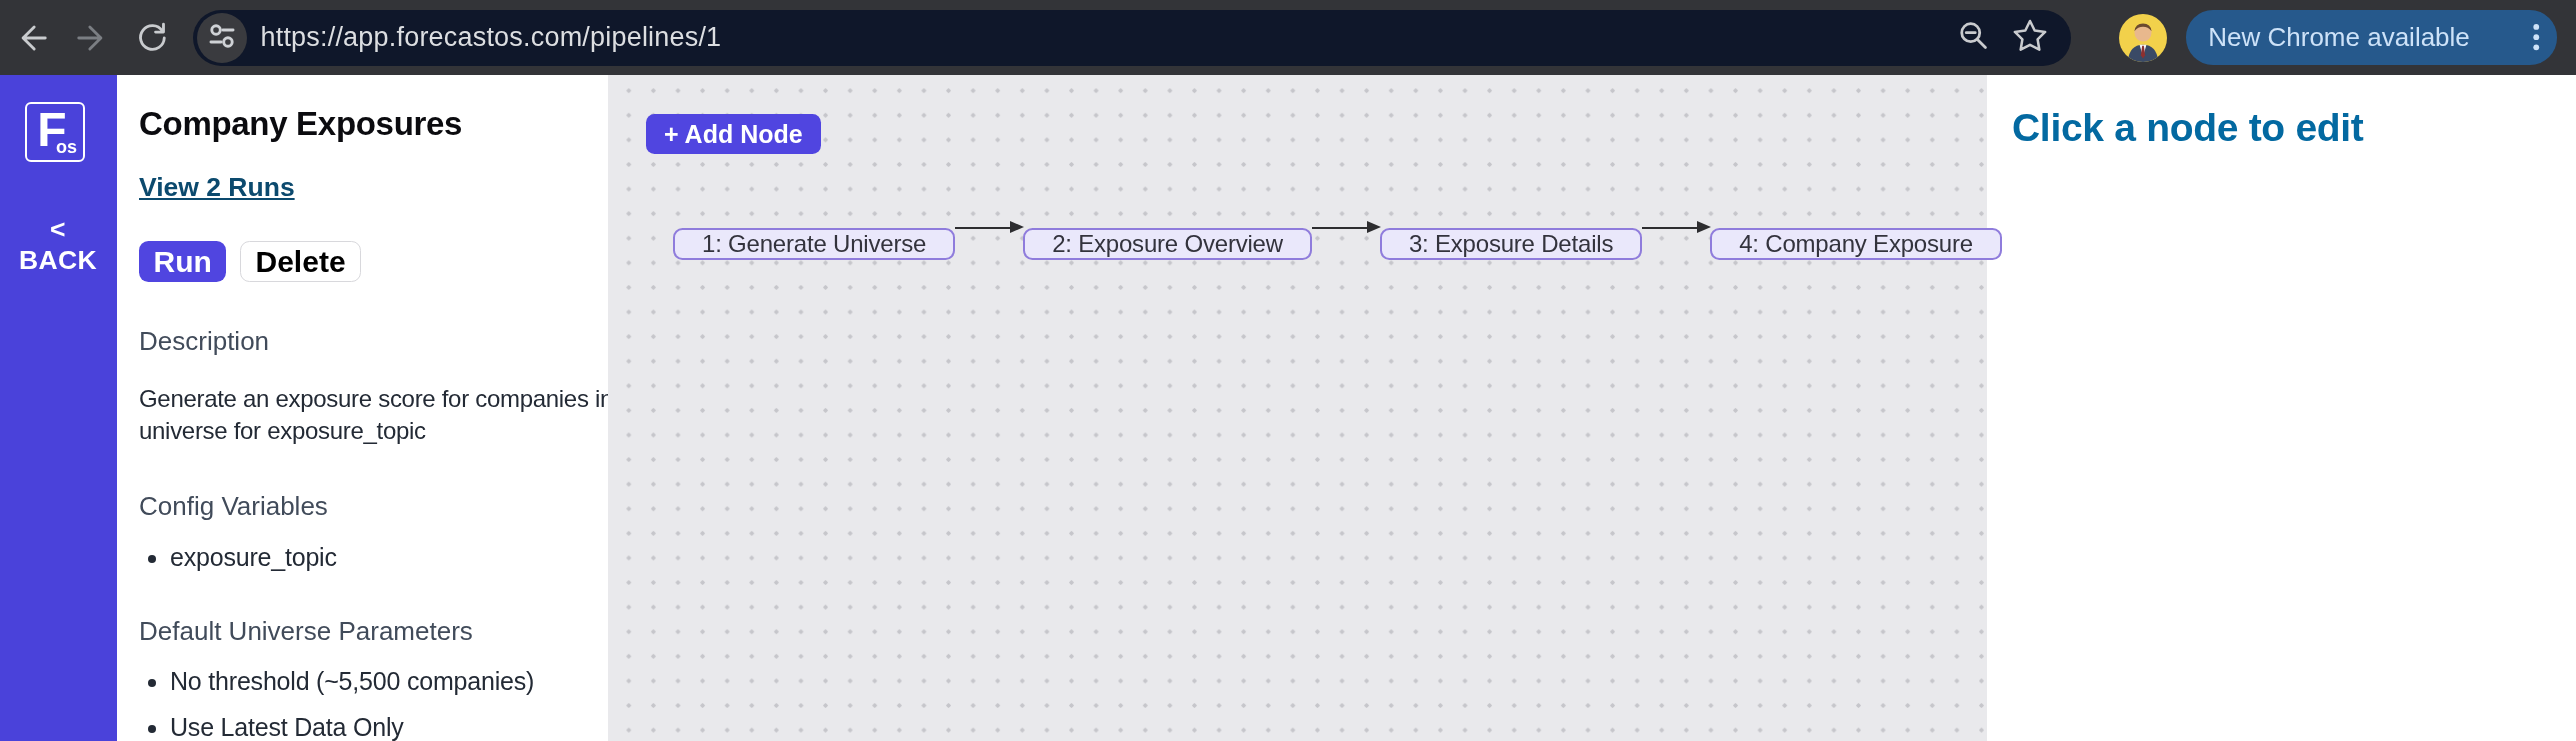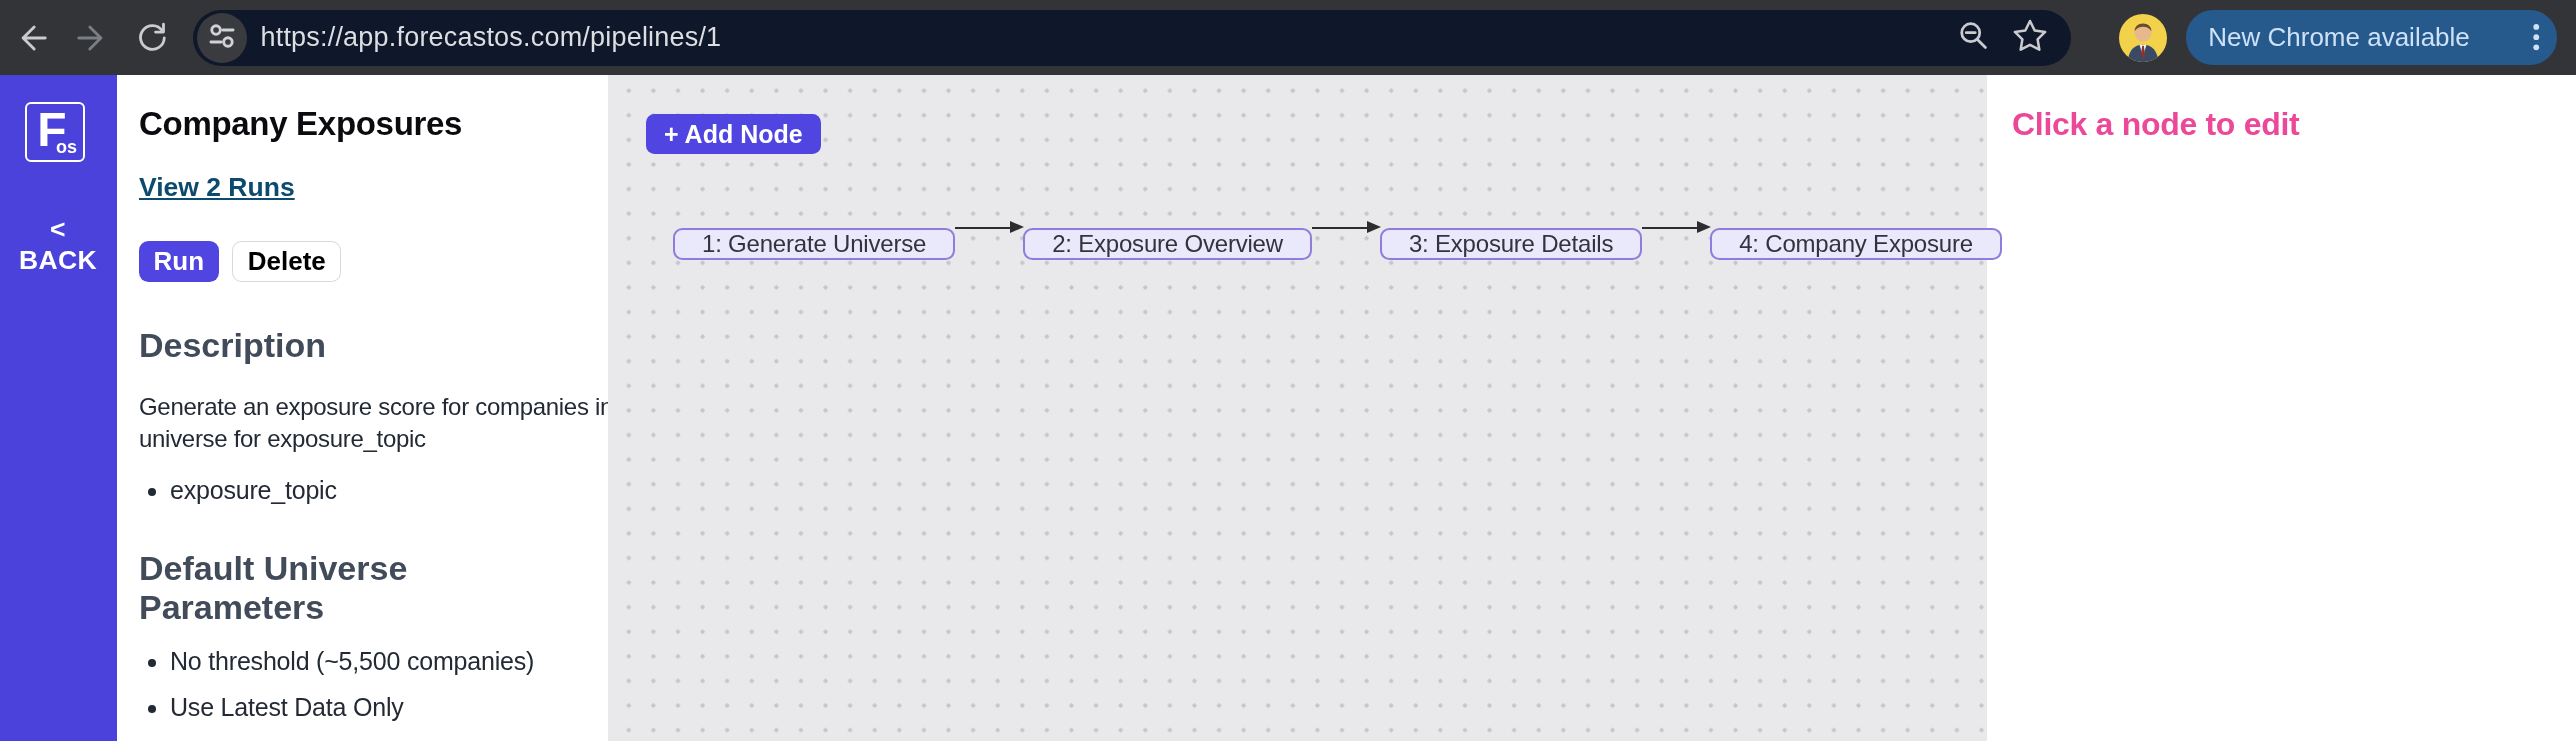--- a/index.html
+++ b/index.html
@@ -58,24 +58,24 @@
   .logo-os { position:absolute; right:6px; bottom:1.7px; font-size:18px; font-weight:700; }
   .back-link {
     position:absolute; left:11px; top:139px; width:94px; text-align:center;
     color:#fff; font-size:26.5px; font-weight:700; text-decoration:none; letter-spacing:0.4px;
   }
 
   .panel { position:relative; width:491px; flex:0 0 491px; background:#fff; padding:30px 20.5px 0 22px; }
   .panel-title { margin:0; font-size:33px; font-weight:700; color:#0b0b0f; letter-spacing:-0.3px; }
   .runs-link { display:inline-block; margin-top:29px; font-size:26.5px; font-weight:600; color:#0c4a6e; text-decoration:underline; }
   .btn-row { margin-top:38px; display:flex; gap:13.7px; }
-  .btn { height:41px; border-radius:9.4px; font-size:26px; font-weight:700; display:flex; align-items:center; padding:0 14.5px; font-family:inherit; }
+  .btn { height:41px; border-radius:9.4px; font-size:30px; font-weight:700; display:flex; align-items:center; padding:0 14.5px; font-family:inherit; }
   .btn-run { background:#5045e0; color:#fff; border:none; }
   .btn-delete { background:#fff; color:#000000; border:1.7px solid #d8d8dc; }
-  .sec-h { margin:44px 0 0 0; font-size:34px; font-weight:700; color:#414b5a; }
+  .sec-h { margin:44px 0 0 0; font-size:26px; font-weight:400; color:#414b5a; }
   .desc-body { margin:26px 0 0 0; font-size:24px; line-height:32px; color:#232a35; width:475px; letter-spacing:-0.3px; }
   .panel ul { margin:20.5px 0 0 0; padding-left:31px; }
   .panel li { font-size:25px; color:#232a35; margin-bottom:17px; letter-spacing:-0.2px; }
 
   .canvas {
     position:relative; width:1379px; flex:0 0 1379px; background:#e9e9ec;
     background-image: radial-gradient(circle, #c6c6cb 1.9px, transparent 2.3px);
     background-size: 24.6px 24.6px; background-position: 8.5px 3.4px;
   }
   .add-node-btn {
@@ -92,21 +92,21 @@
   .edge { position:relative; width:68px; }
   .edge::before {
     content:""; position:absolute; left:0; right:12px; top:50%; margin-top:-1.3px; height:2.6px; background:#2d2d30;
   }
   .edge::after {
     content:""; position:absolute; right:-0.9px; top:50%; margin-top:-6.8px;
     border-top:6.8px solid transparent; border-bottom:6.8px solid transparent; border-left:14.5px solid #2d2d30;
   }
 
   .inspector { flex:1; background:#fff; padding:31px 0 0 25px; }
-  .inspector-title { margin:0; font-size:32px; font-weight:700; color:#ec4899; letter-spacing:-0.3px; }
+  .inspector-title { margin:0; font-size:39px; font-weight:700; color:#0369a1; letter-spacing:-0.3px; }
 </style>
 </head>
 <body>
 
 <div class="screen">
 
   <header class="topbar">
     <button class="nav-btn btn-back">
       <span>
         <svg width="38" height="38" viewBox="0 0 48 48">
@@ -204,20 +204,21 @@
       <h1 class="panel-title">Company Exposures</h1>
       <a href="#" class="runs-link">View 2 Runs</a>
       <div class="btn-row">
         <button class="btn btn-run">Run</button>
         <button class="btn btn-delete">Delete</button>
       </div>
 
       <h2 class="sec-h">Description</h2>
       <p class="desc-body">Generate an exposure score for companies in universe for exposure_topic</p>
 
+      <h2 class="sec-h">Config Variables</h2>
       <ul>
         <li>exposure_topic</li>
       </ul>
 
       <h2 class="sec-h">Default Universe Parameters</h2>
       <ul>
         <li>No threshold (~5,500 companies)</li>
         <li>Use Latest Data Only</li>
       </ul>
     </section>

